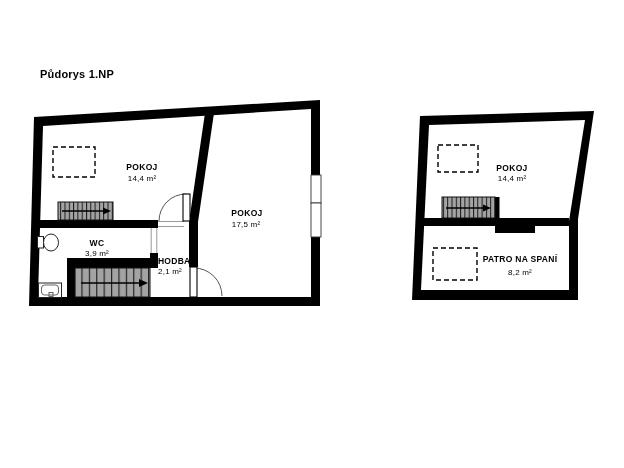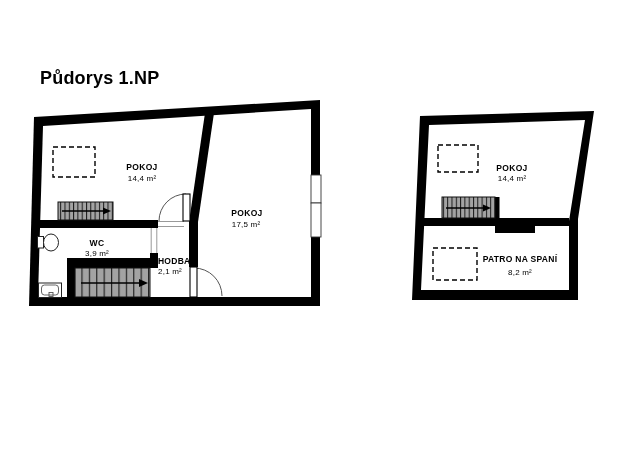--- a/index.html
+++ b/index.html
@@ -1,18 +1,18 @@
 <!DOCTYPE html>
 <html><head>
 <meta charset="utf-8">
 <style>
   html,body{margin:0;padding:0;background:#ffffff;}
   .canvas{position:relative;width:624px;height:468px;background:#ffffff;overflow:hidden;
           font-family:"Liberation Sans",sans-serif;}
-  .plan-title{position:absolute;left:40px;top:68px;font-size:18px;font-weight:bold;
+  .plan-title{position:absolute;left:40px;top:68px;font-size:11px;font-weight:bold;
               color:#000;letter-spacing:.2px;}
   svg{position:absolute;left:0;top:0;}
   .room-label{font-family:"Liberation Sans",sans-serif;font-size:8.5px;font-weight:bold;
               letter-spacing:.3px;fill:#000;}
   .room-area{font-family:"Liberation Sans",sans-serif;font-size:8px;fill:#000;
              letter-spacing:.2px;}
   .wall{fill:#000;}
   .floor{fill:#fff;}
   .stair{stroke:#111;stroke-width:1;}
   .arrow-line{stroke:#000;stroke-width:1.5;}

